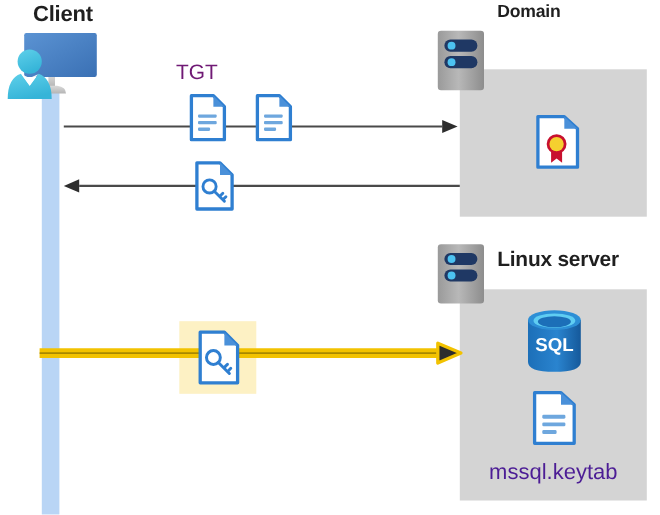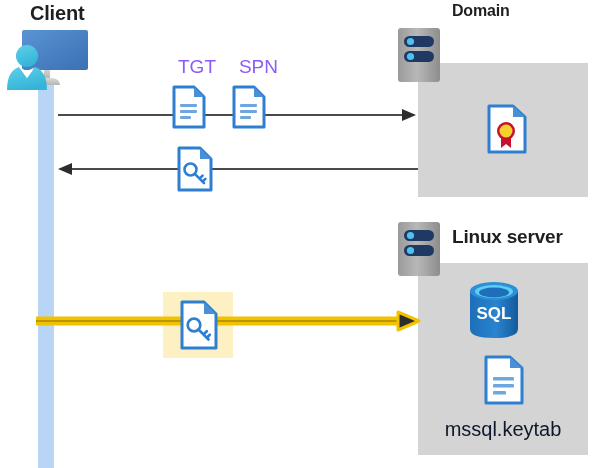--- a/index.html
+++ b/index.html
@@ -37,27 +37,27 @@
   .title-linux { font-size: 19px; text-align: left; }
 
   
   .lifeline {
     background: #b9d5f5;
   }
 
   
   .tag-label {
     font-size: 19px;
-    color: #8b5cf6;
-    text-align: right;
+    color: #701a75;
+    text-align: left;
     letter-spacing: 0px;
   }
   .file-label {
     font-size: 20px;
-    color: #0f172a;
+    color: #4c1d95;
     text-align: center;
   }
 
   
   .highlight {
     background: #fdf1c4;
   }
 
   svg { display: block; overflow: visible; }
 </style>
@@ -156,21 +156,21 @@
       <rect x="0" y="0" width="42" height="54" rx="3" fill="url(#srvg2)"></rect>
       <rect x="6" y="8" width="30" height="11" rx="5.5" fill="#1f3864"></rect>
       <circle cx="12.5" cy="13.5" r="3.6" fill="#4cc2f1"></circle>
       <rect x="6" y="23" width="30" height="11" rx="5.5" fill="#1f3864"></rect>
       <circle cx="12.5" cy="28.5" r="3.6" fill="#4cc2f1"></circle>
     </svg>
   </div>
 
   <div class="abs title title-linux" style="left:452px; top:226px; width:150px;">Linux server</div>
 
-  <div class="abs" style="left:468px; top:281px; width:52px; height:58px;">
+  <div class="abs" style="left:478px; top:281px; width:52px; height:58px;">
     <svg width="52" height="58" viewBox="0 0 52 58">
       <defs>
         <linearGradient id="sqlg" x1="0" y1="0" x2="1" y2="0">
           <stop offset="0%" stop-color="#1c6fb8"></stop>
           <stop offset="55%" stop-color="#2a84cf"></stop>
           <stop offset="100%" stop-color="#15599b"></stop>
         </linearGradient>
       </defs>
 
       <path d="M2 10 V48 Q2 57 26 57 Q50 57 50 48 V10 Z" fill="url(#sqlg)"></path>
@@ -195,21 +195,20 @@
   <div class="abs file-label" style="left:420px; top:418px; width:166px;">mssql.keytab</div>
 
   <div class="abs" style="left:58px; top:108px; width:360px; height:14px;">
     <svg width="360" height="14" viewBox="0 0 360 14">
       <line x1="0" y1="7" x2="344" y2="7" stroke="#4a4a4a" stroke-width="2"></line>
       <path d="M344 1 L358 7 L344 13 Z" fill="#2d2d2d"></path>
     </svg>
   </div>
 
   <div class="abs tag-label" style="left:160px; top:56px; width:56px;">TGT</div>
-  <div class="abs tag-label" style="left:218px; top:56px; width:60px;">SPN</div>
 
   <div class="abs" style="left:172px; top:85px; width:34px; height:44px;">
     <svg width="34" height="44" viewBox="0 0 34 44">
       <path d="M2 2 H22 L32 12 V42 H2 Z" fill="#ffffff" stroke="#2f7fd1" stroke-width="3" stroke-linejoin="round"></path>
       <path d="M22 2 L32 12 H22 Z" fill="#4a90d9"></path>
       <rect x="8" y="19" width="17" height="3" rx="1" fill="#6ea7de"></rect>
       <rect x="8" y="25" width="17" height="3" rx="1" fill="#6ea7de"></rect>
       <rect x="8" y="31" width="11" height="3" rx="1" fill="#6ea7de"></rect>
     </svg>
   </div>

